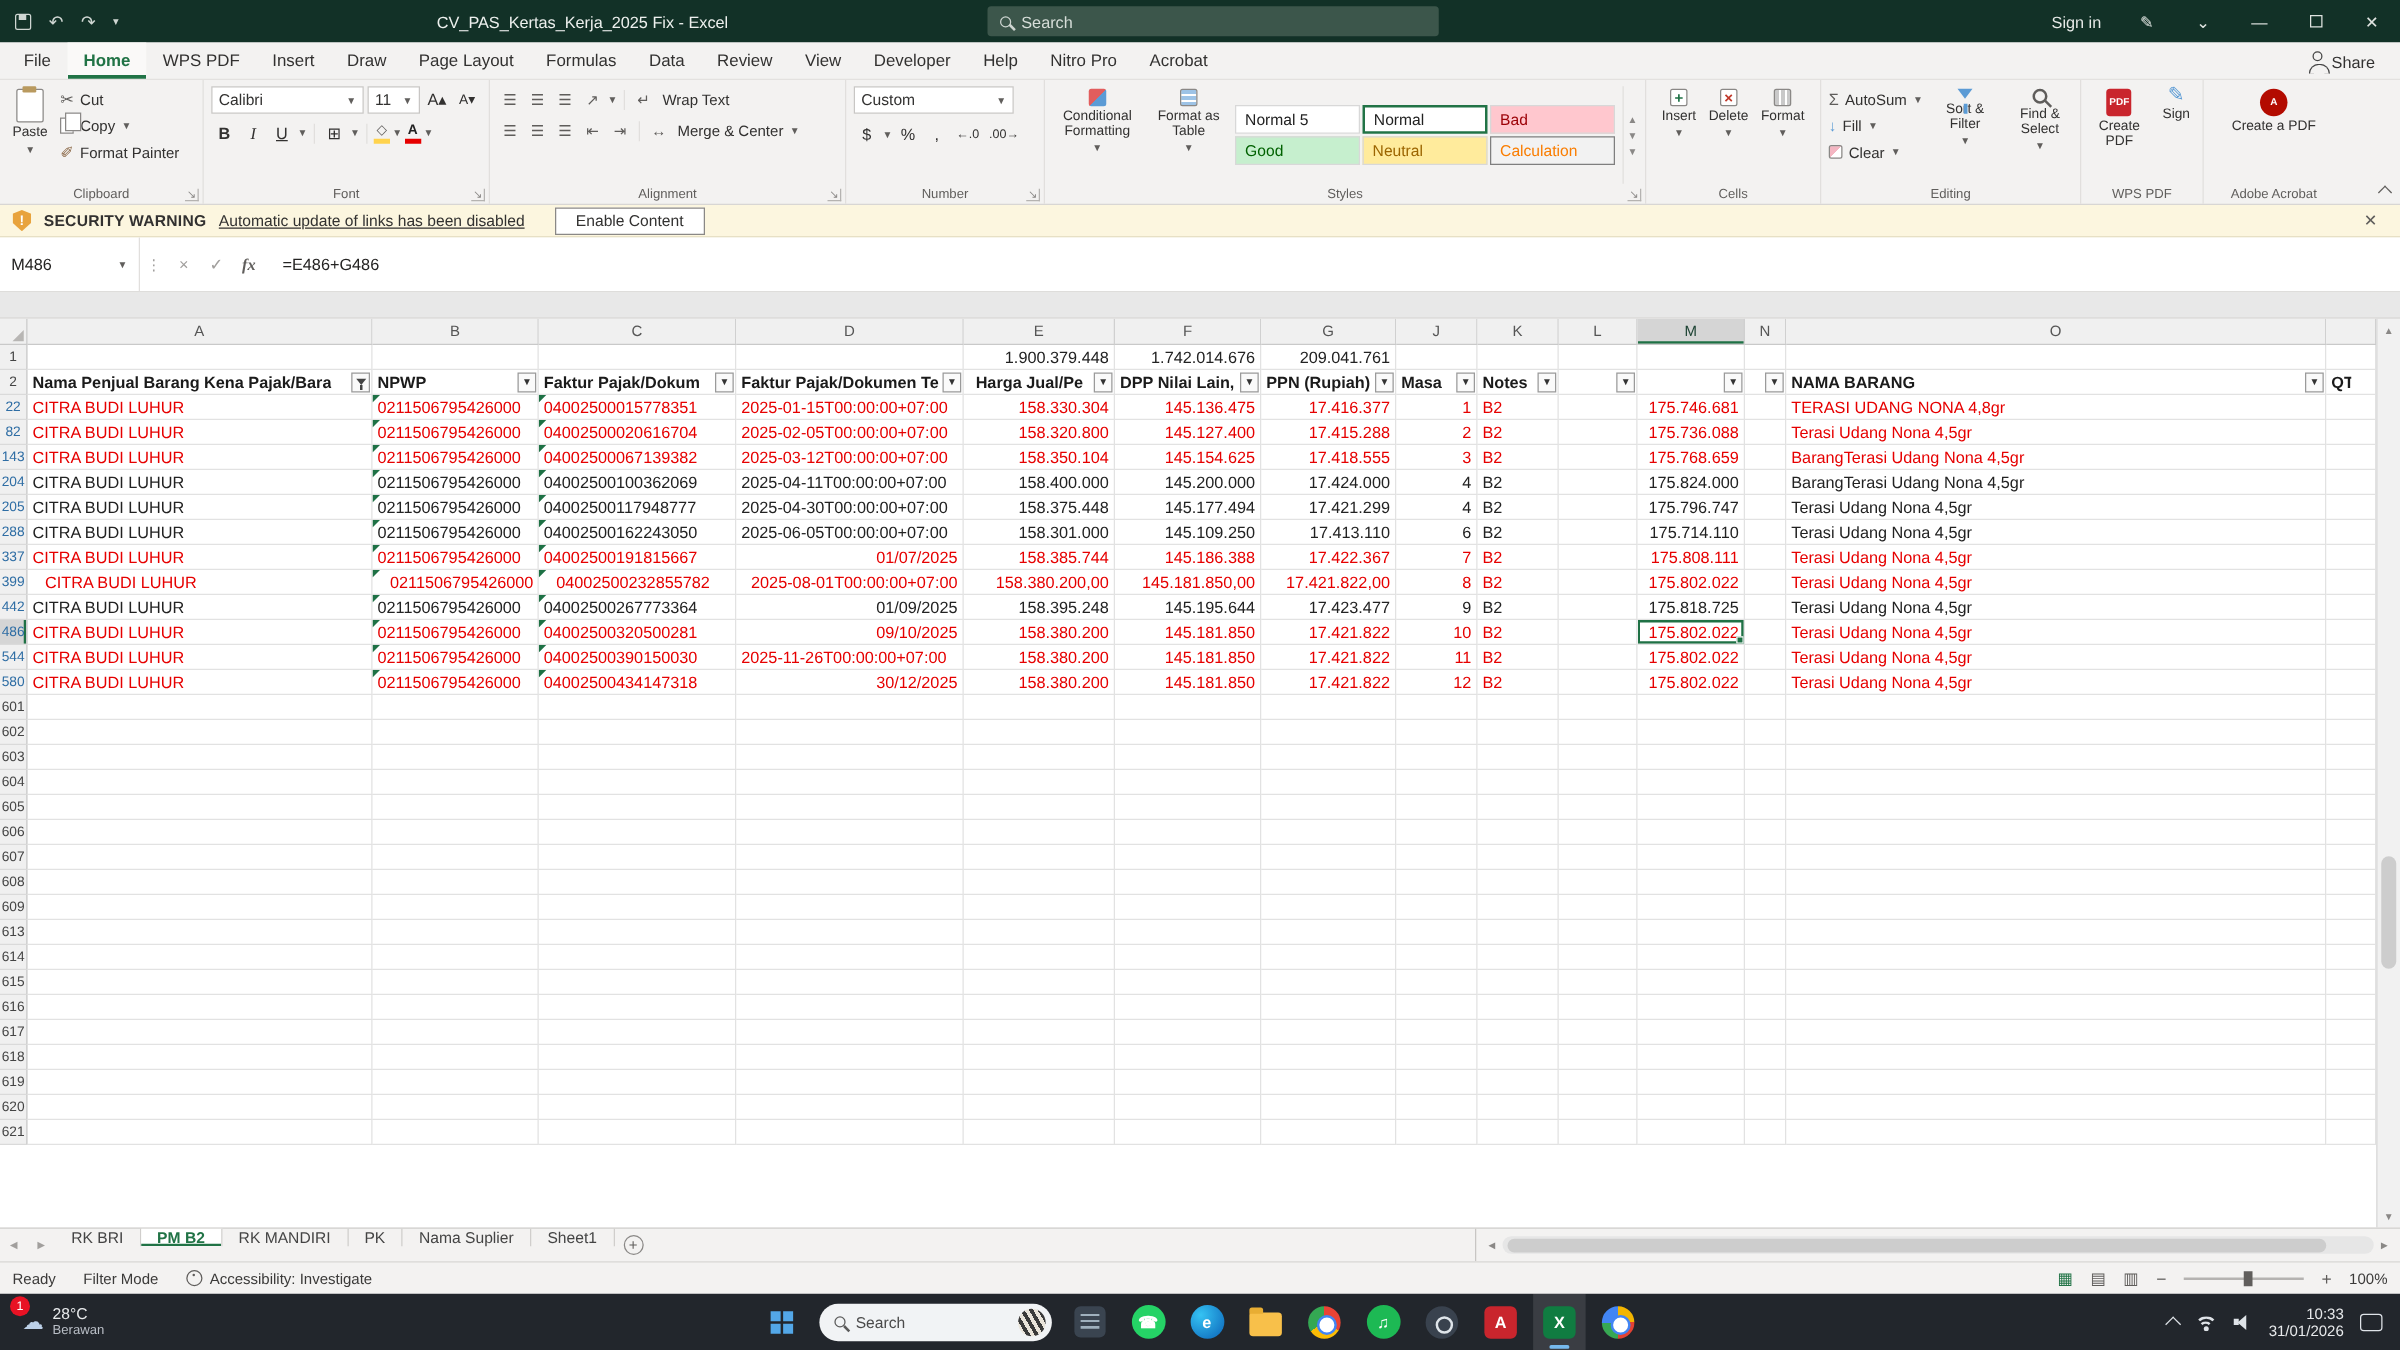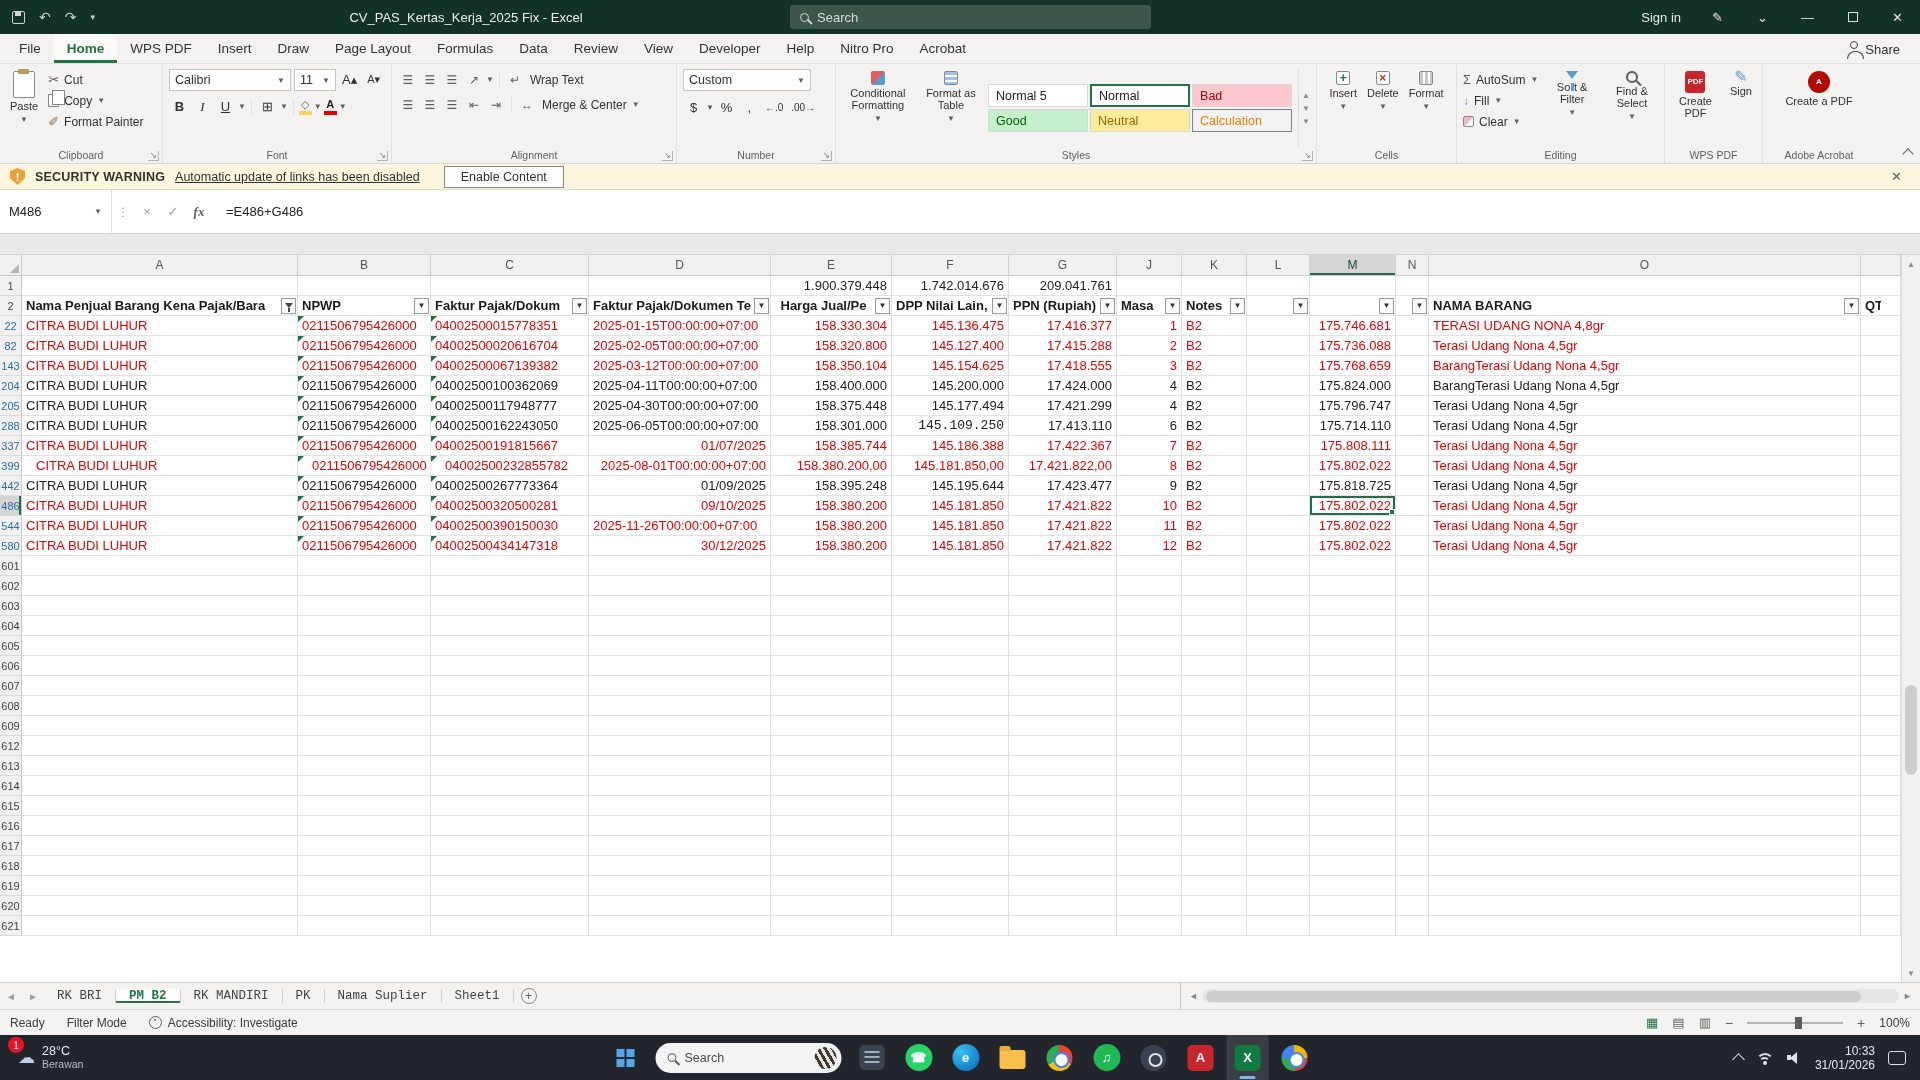--- a/index.html
+++ b/index.html
@@ -113,21 +113,21 @@
 .selcell{box-shadow:inset 0 0 0 2px #1f7145;}
 .fillh{position:absolute;right:0;bottom:0;width:6px;height:6px;background:#1f7145;border:1px solid #fff;}
 .vscroll{position:absolute;top:255px;left:1901px;width:19px;height:727px;background:#f1f1f1;border-left:1px solid #d8d8d8;}
 .varrow{height:18px;display:flex;align-items:center;justify-content:center;font-size:8px;color:#8a8886;}
 .varrow.vdown{position:absolute;bottom:0;left:0;right:0;}
 .vthumb{position:absolute;left:3px;right:3px;top:430px;height:90px;background:#cdcdcd;border-radius:6px;}
 
 
 .tabbar{position:absolute;top:982px;left:0;width:1920px;height:27px;background:#f3f2f1;border-top:1px solid #d0cecc;display:flex;align-items:stretch;font-size:12.5px;}
 .tnav{width:22px;display:flex;align-items:center;justify-content:center;color:#a19f9d;font-size:10px;}
-.stabs{display:flex;align-items:center;font-family:Liberation Mono, monospace;}
+.stabs{display:flex;align-items:flex-start;}
 .stab{display:flex;align-items:center;padding:0 13px;border-right:1px solid #d0cecc;color:#444;white-space:nowrap;}
 .stab.active{background:#fff;color:#217346;font-weight:700;box-shadow:inset 0 -2px 0 #217346;}
 .newsheet{width:30px;display:flex;align-items:center;justify-content:center;}
 .newsheet span{width:16px;height:16px;border-radius:50%;border:1px solid #8a8886;color:#605e5c;font-size:12px;line-height:14px;text-align:center;display:inline-block;}
 .tabfill{flex:1;}
 .hscroll{width:740px;display:flex;align-items:center;border-left:1px solid #c8c6c4;padding:0 4px;}
 .harrow{color:#8a8886;font-size:9px;padding:0 4px;}
 .htrack{flex:1;height:14px;background:#e6e6e6;border-radius:7px;position:relative;}
 .hthumb{position:absolute;left:4px;top:1.5px;height:11px;width:94%;background:#cdcdcd;border-radius:6px;}
 
@@ -615,21 +615,21 @@
         <div class="gcell" style="width: 432px;">Terasi Udang Nona 4,5gr</div>
         <div class="gcell" style="width: 40px;"></div>
       </div>
       <div class="grow">
         <div class="rnum filt">288</div>
         <div class="gcell" style="width: 276px;">CITRA BUDI LUHUR</div>
         <div class="gcell" style="width: 133px;">0211506795426000<span class="tri"></span></div>
         <div class="gcell" style="width: 158px;">04002500162243050<span class="tri"></span></div>
         <div class="gcell" style="width: 182px;">2025-06-05T00:00:00+07:00</div>
         <div class="gcell ar" style="width: 121px;">158.301.000</div>
-        <div class="gcell ar" style="width: 117px; font-family: Liberation Mono, monospace;">145.109.250</div>
+        <div class="gcell ar" style="width: 117px;">145.109.250</div>
         <div class="gcell ar" style="width: 108px;">17.413.110</div>
         <div class="gcell ar" style="width: 65px;">6</div>
         <div class="gcell" style="width: 65px;">B2</div>
         <div class="gcell" style="width: 63px;"></div>
         <div class="gcell ar" style="width: 86px;">175.714.110</div>
         <div class="gcell" style="width: 33px;"></div>
         <div class="gcell" style="width: 432px;">Terasi Udang Nona 4,5gr</div>
         <div class="gcell" style="width: 40px;"></div>
       </div>
       <div class="grow red">
@@ -865,37 +865,20 @@
         <div class="gcell" style="width: 65px;"></div>
         <div class="gcell" style="width: 65px;"></div>
         <div class="gcell" style="width: 63px;"></div>
         <div class="gcell" style="width: 86px;"></div>
         <div class="gcell" style="width: 33px;"></div>
         <div class="gcell" style="width: 432px;"></div>
         <div class="gcell" style="width: 40px;"></div>
       </div>
       <div class="grow">
         <div class="rnum">609</div>
-        <div class="gcell" style="width: 276px;"></div>
-        <div class="gcell" style="width: 133px;"></div>
-        <div class="gcell" style="width: 158px;"></div>
-        <div class="gcell" style="width: 182px;"></div>
-        <div class="gcell" style="width: 121px;"></div>
-        <div class="gcell" style="width: 117px;"></div>
-        <div class="gcell" style="width: 108px;"></div>
-        <div class="gcell" style="width: 65px;"></div>
-        <div class="gcell" style="width: 65px;"></div>
-        <div class="gcell" style="width: 63px;"></div>
-        <div class="gcell" style="width: 86px;"></div>
-        <div class="gcell" style="width: 33px;"></div>
-        <div class="gcell" style="width: 432px;"></div>
-        <div class="gcell" style="width: 40px;"></div>
-      </div>
-      <div class="grow">
-        <div class="rnum">612</div>
         <div class="gcell" style="width: 276px;"></div>
         <div class="gcell" style="width: 133px;"></div>
         <div class="gcell" style="width: 158px;"></div>
         <div class="gcell" style="width: 182px;"></div>
         <div class="gcell" style="width: 121px;"></div>
         <div class="gcell" style="width: 117px;"></div>
         <div class="gcell" style="width: 108px;"></div>
         <div class="gcell" style="width: 65px;"></div>
         <div class="gcell" style="width: 65px;"></div>
         <div class="gcell" style="width: 63px;"></div>

